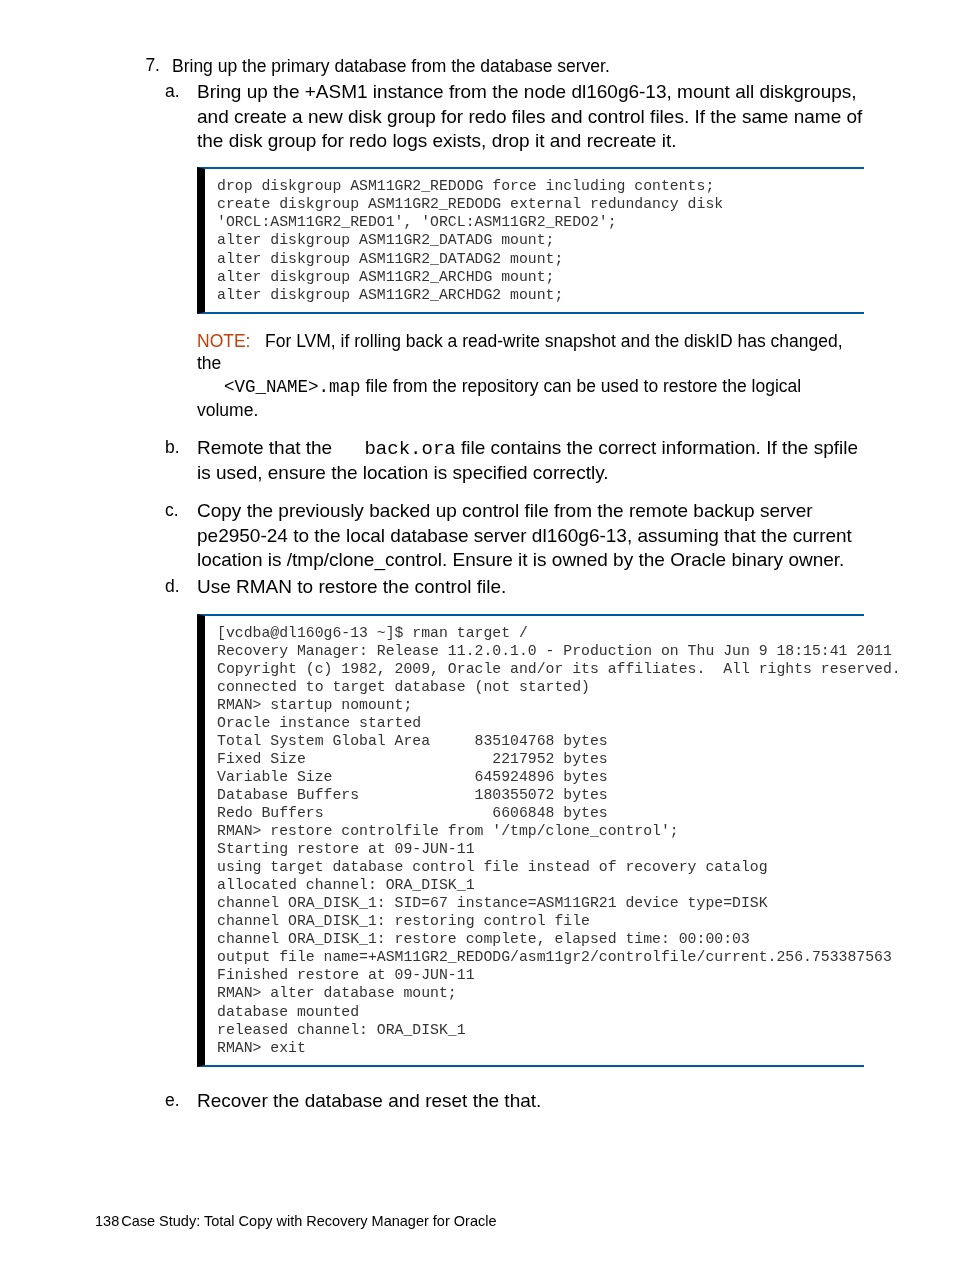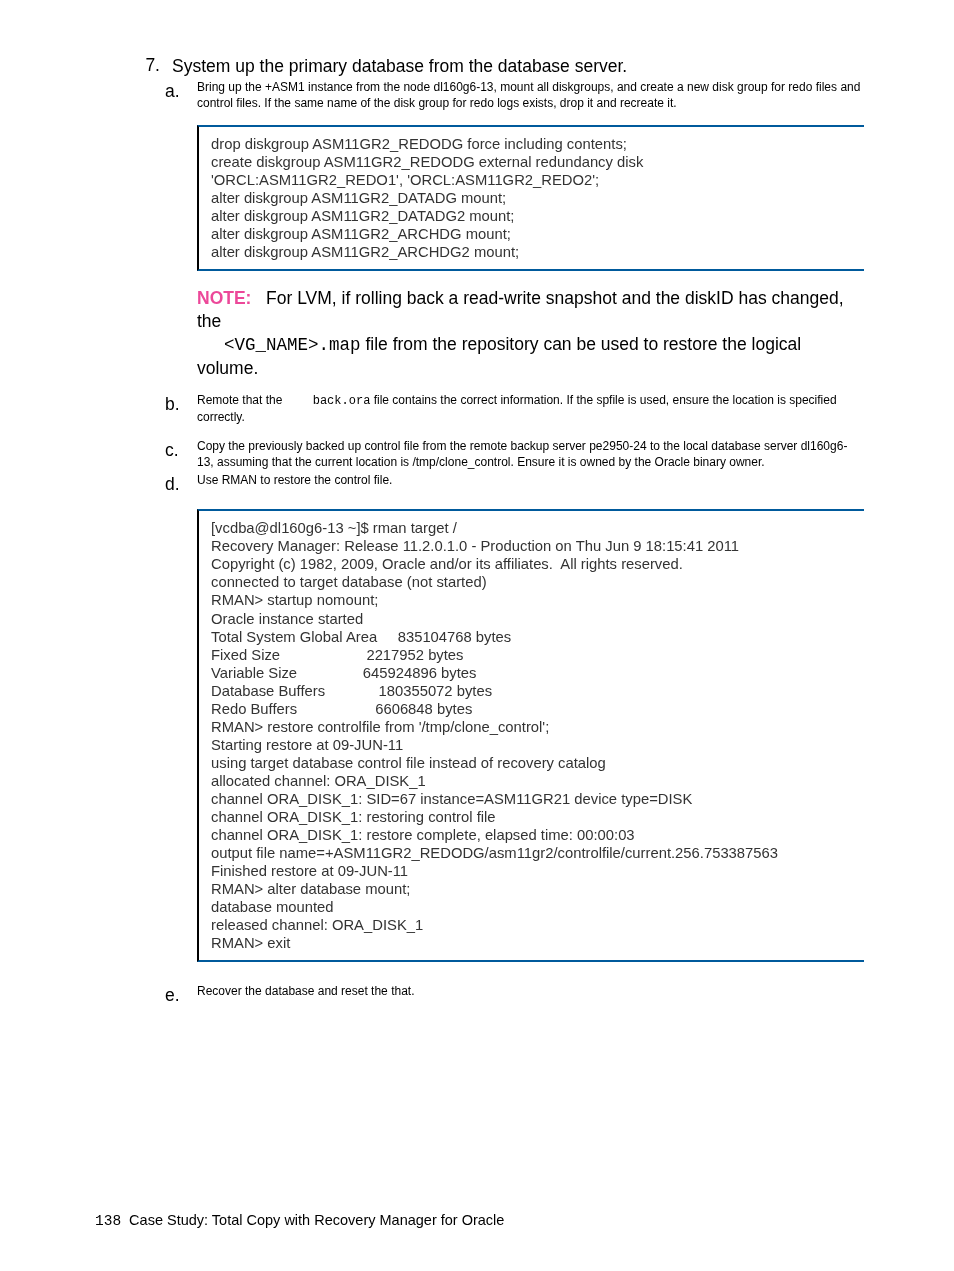--- a/index.html
+++ b/index.html
@@ -39,67 +39,66 @@
     margin-left: 70px;
     margin-top: 3px;
   }
   .sub-letter {
     width: 32px;
     font-size: 17.5px;
     line-height: 1.28;
   }
   .sub-body {
     flex: 1;
-    font-size: 12px;
+    font-size: 19px;
     line-height: 1.28;
   }
   .code-block {
     margin: 14px 0 14px 102px;
     border-top: 2px solid #005a9c;
     border-bottom: 2px solid #005a9c;
-    border-left: 2px solid #000000;
+    border-left: 8px solid #000000;
     padding: 8px 10px 8px 12px;
-    font-family: Liberation Sans, sans-serif;
+    font-family: Liberation Mono, monospace;
     font-size: 14.8px;
     line-height: 1.22;
     white-space: pre;
     color: #333;
   }
   .note {
     margin: 16px 0 14px 102px;
     font-size: 17.5px;
     line-height: 1.3;
   }
   .note-label {
-    color: #ec4899;
-    font-weight: bold;
+    color: #c2410c;
+    font-weight: normal;
   }
   .mono-inline {
     font-family: "Courier New", monospace;
     margin-left: 27px;
   }
   .footer {
     position: absolute;
     bottom: 42px;
     left: 95px;
     font-size: 14.5px;
   }
   .footer-num {
-    margin-right: 8px;
-    font-family: Liberation Mono, monospace;
+    margin-right: 2px;
   }
 </style>
 </head>
 <body>
 
 <div class="page">
 
   <div class="step-7">
     <div class="num-col">7.</div>
-    <div class="txt-col">System up the primary database from the database server.</div>
+    <div class="txt-col">Bring up the primary database from the database server.</div>
   </div>
 
   <div class="sub">
     <div class="sub-letter">a.</div>
     <div class="sub-body">Bring up the +ASM1 instance from the node dl160g6-13, mount all diskgroups, and create a new disk group for redo files and control files. If the same name of the disk group for redo logs exists, drop it and recreate it.</div>
   </div>
 
   <div class="code-block">drop diskgroup ASM11GR2_REDODG force including contents;
 create diskgroup ASM11GR2_REDODG external redundancy disk
 'ORCL:ASM11GR2_REDO1', 'ORCL:ASM11GR2_REDO2';

